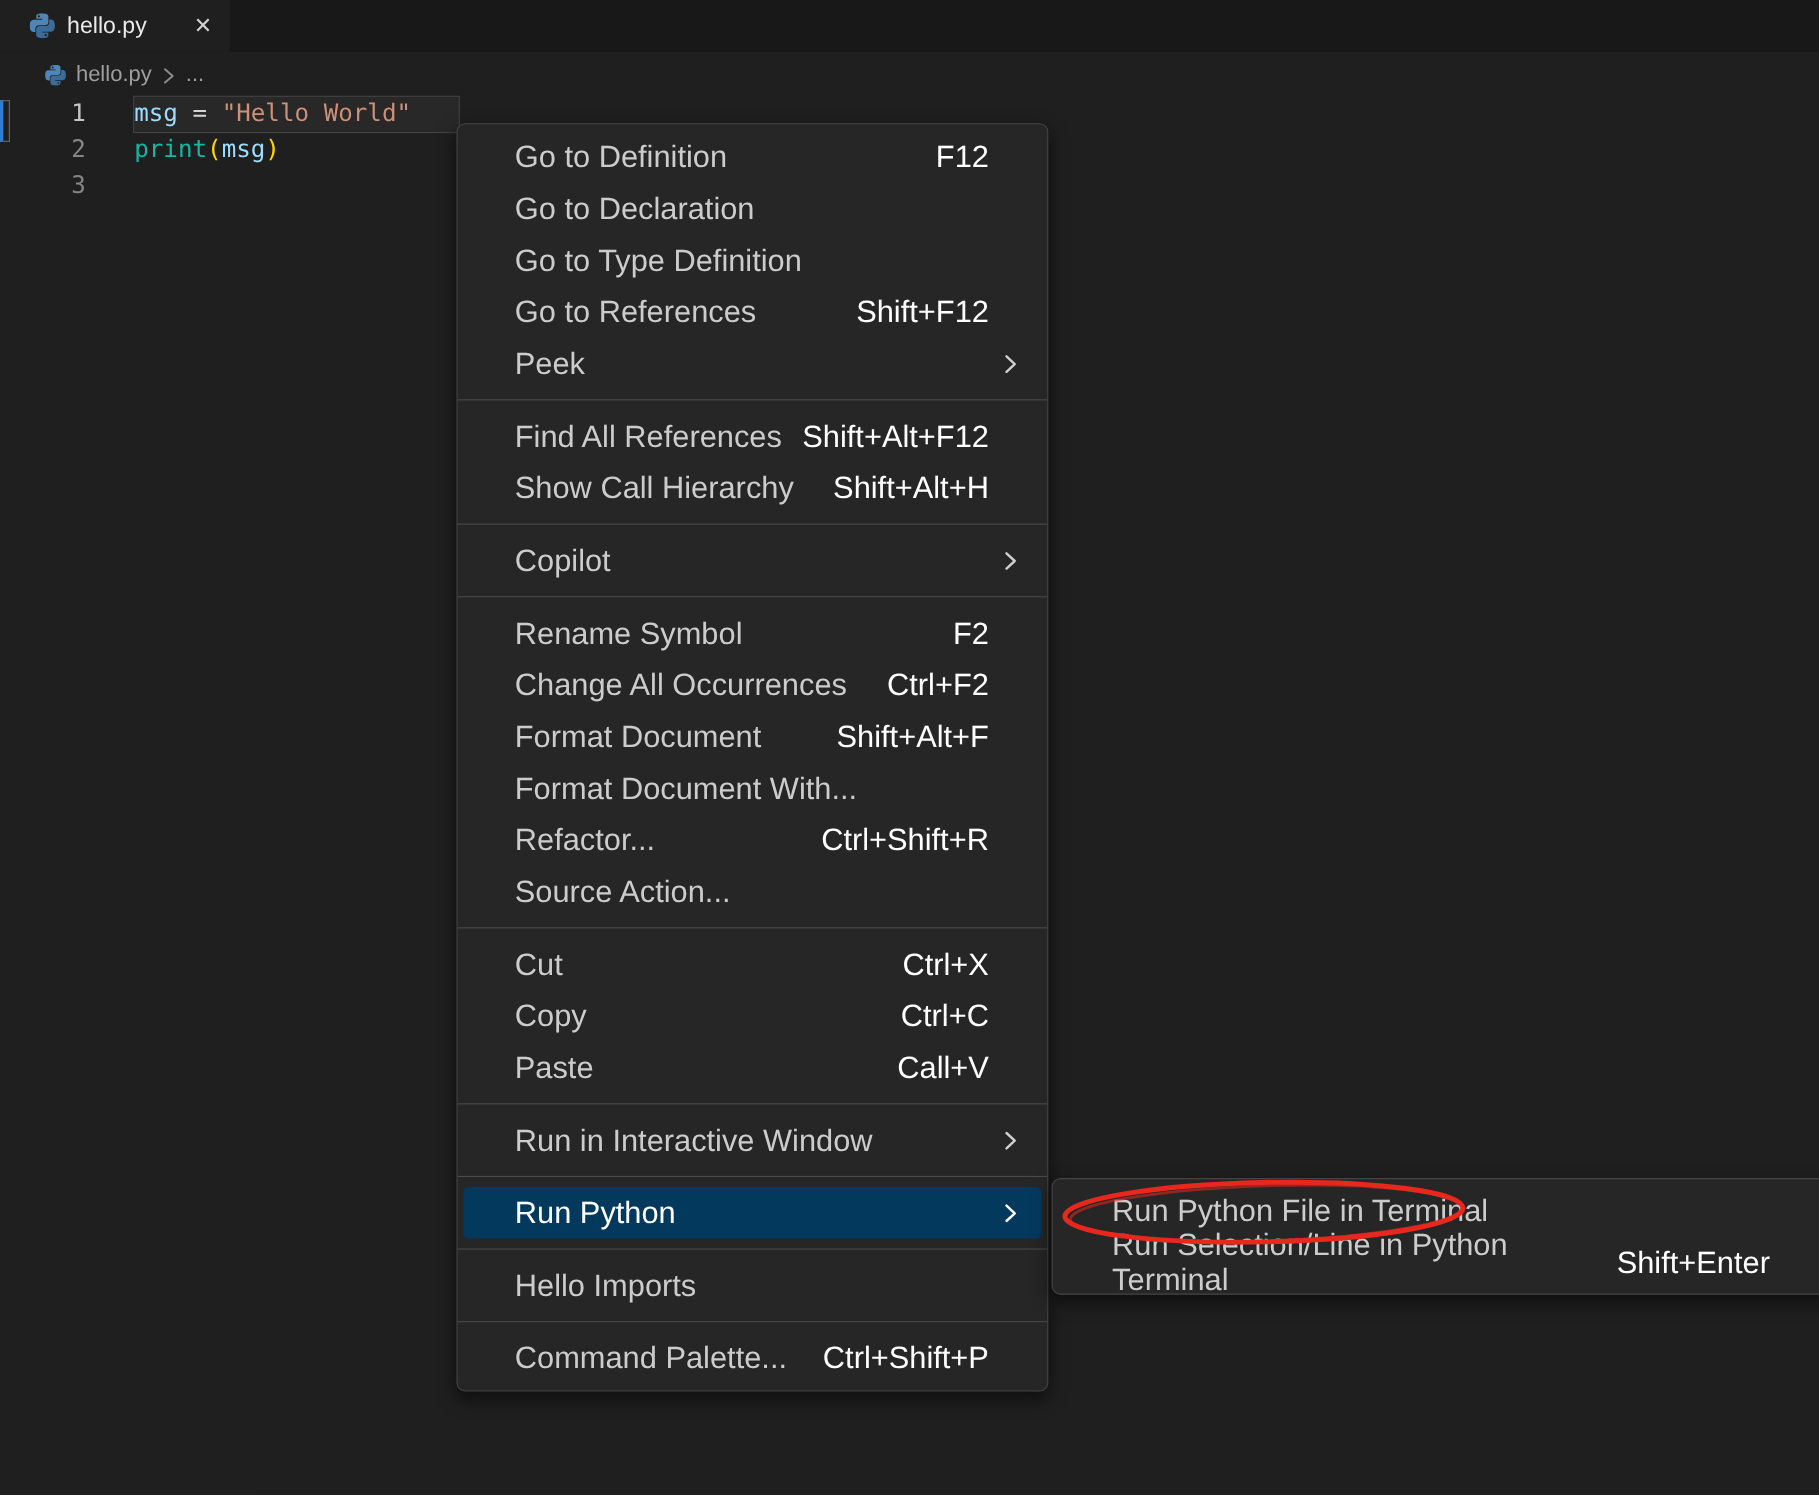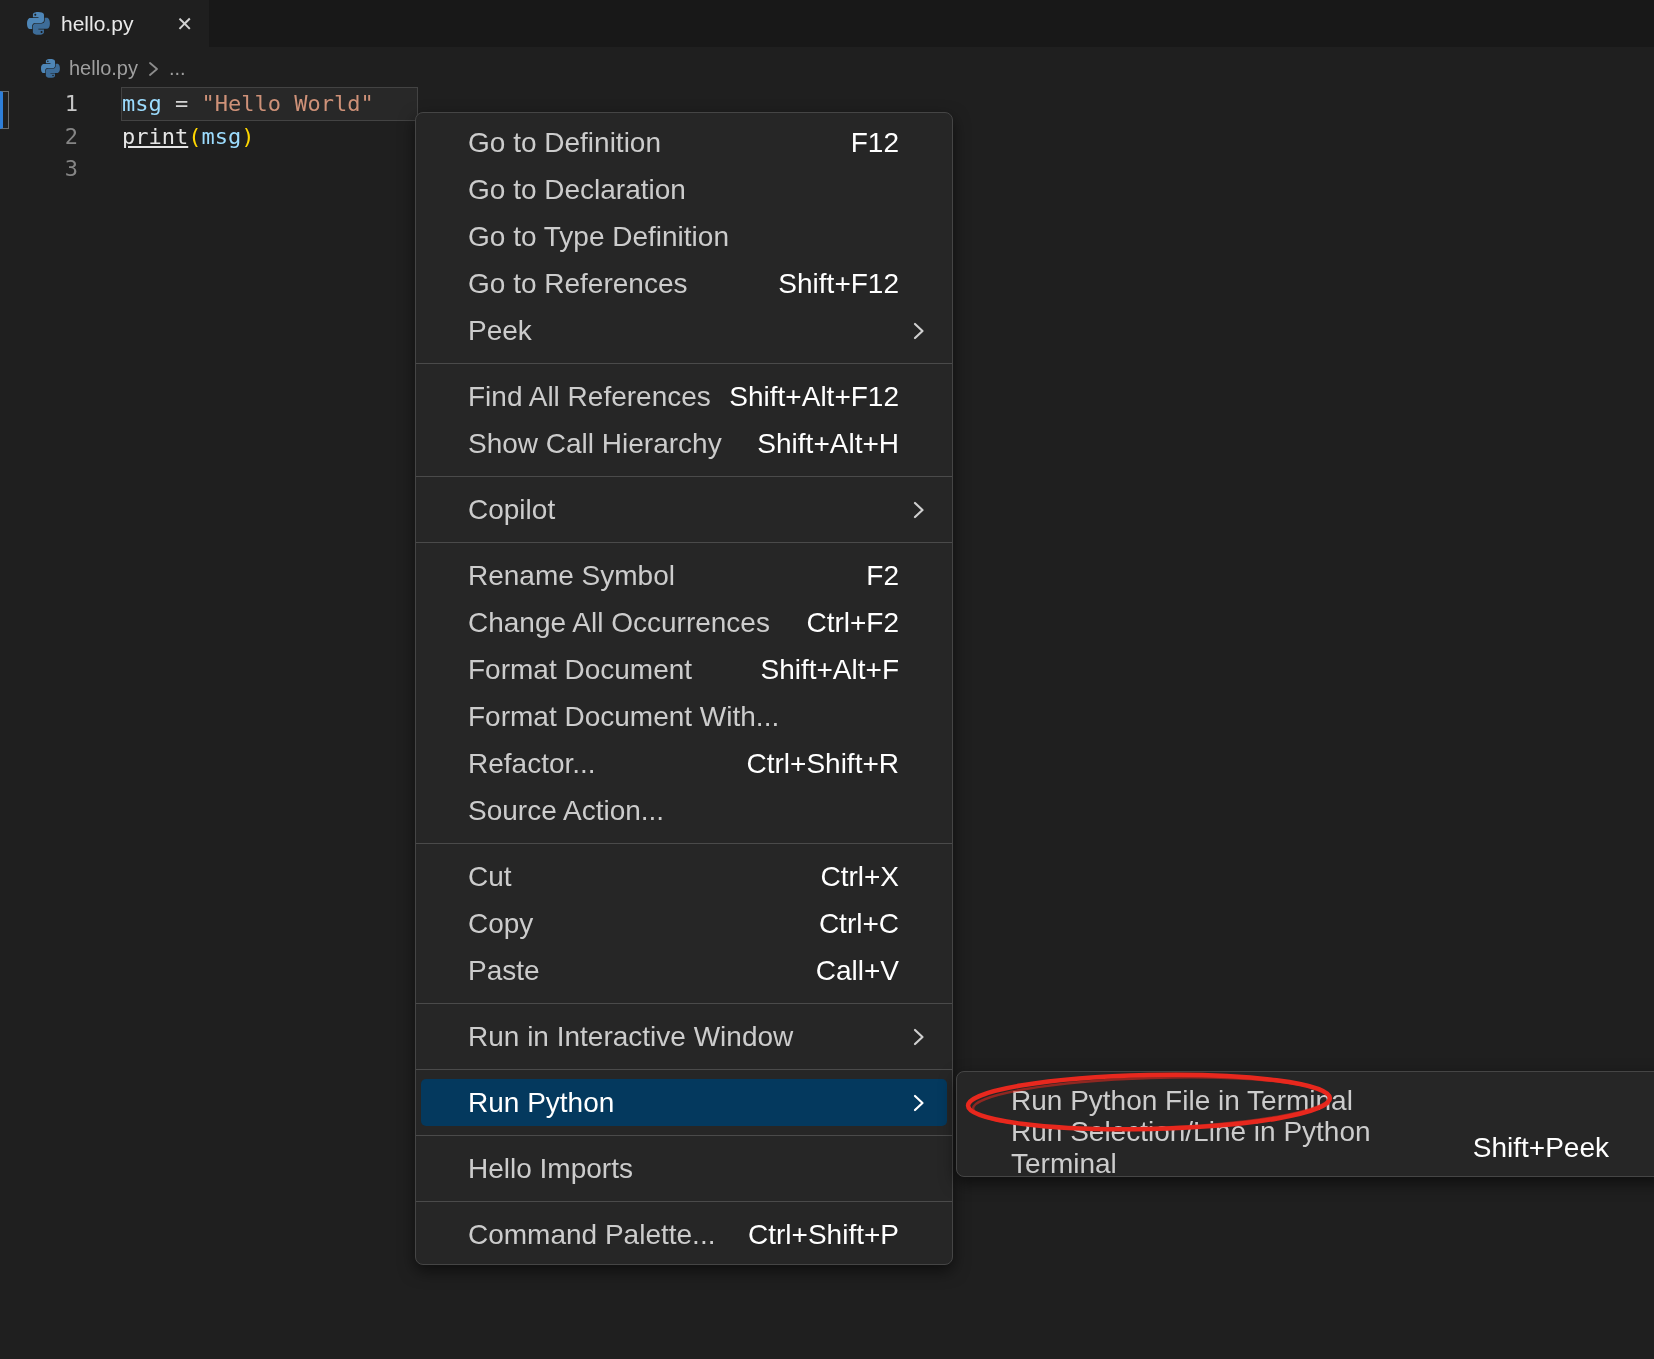--- a/index.html
+++ b/index.html
@@ -76,21 +76,21 @@
   <div class="editor">
     <div class="curline"></div>
     <div class="focus-frag"></div>
     <div id="code-lines">
         <div class="code-line current" style="top: 7px;">
           <span class="gutter-num">1</span>
           <span class="code-text"><span class="tok" style="color: rgb(156, 220, 254);">msg</span><span class="tok" style="color: rgb(212, 212, 212);"> = </span><span class="tok" style="color: rgb(206, 145, 120);">"Hello World"</span></span>
         </div>
         <div class="code-line" style="top: 39.5px;">
           <span class="gutter-num">2</span>
-          <span class="code-text"><span class="tok" style="color: #e5e5e5; text-decoration: underline;">print</span><span class="tok" style="color: rgb(255, 215, 0);">(</span><span class="tok" style="color: rgb(156, 220, 254);">msg</span><span class="tok" style="color: rgb(255, 215, 0);">)</span></span>
+          <span class="code-text"><span class="tok" style="color: #14b8a6;">print</span><span class="tok" style="color: rgb(255, 215, 0);">(</span><span class="tok" style="color: rgb(156, 220, 254);">msg</span><span class="tok" style="color: rgb(255, 215, 0);">)</span></span>
         </div>
         <div class="code-line" style="top: 72px;">
           <span class="gutter-num">3</span>
           <span class="code-text"></span>
         </div>
       </div>
   </div>
 
   <div class="menu-panel" id="context-menu" style="background: rgb(38, 38, 38); border-color: rgb(69, 69, 69);">
       <div class="menu-item">
@@ -197,21 +197,21 @@
         <span class="mi-shortcut">Ctrl+Shift+P</span>
       </div>
     </div>
 
   <div class="menu-panel" id="run-python-submenu" style="background: rgb(38, 38, 38); border-color: rgb(69, 69, 69);">
       <div class="menu-item">
         <span class="mi-label">Run Python File in Terminal</span>
       </div>
       <div class="menu-item">
         <span class="mi-label">Run Selection/Line in Python Terminal</span>
-        <span class="mi-shortcut">Shift+Peek</span>
+        <span class="mi-shortcut">Shift+Enter</span>
       </div>
     </div>
 
   <svg class="annotation" viewBox="0 0 410 82" aria-hidden="true">
     <ellipse id="ann-el" cx="197" cy="40" rx="181" ry="27" fill="none" stroke="#E8281E" stroke-width="4.5" stroke-linecap="round" transform="rotate(-1.2 197 40)"></ellipse>
     <ellipse cx="199" cy="41" rx="178" ry="25" fill="none" stroke="#E8281E" stroke-width="2.5" opacity="0.55" transform="rotate(-1.8 199 41)"></ellipse>
   </svg>
 
 </div>
 

